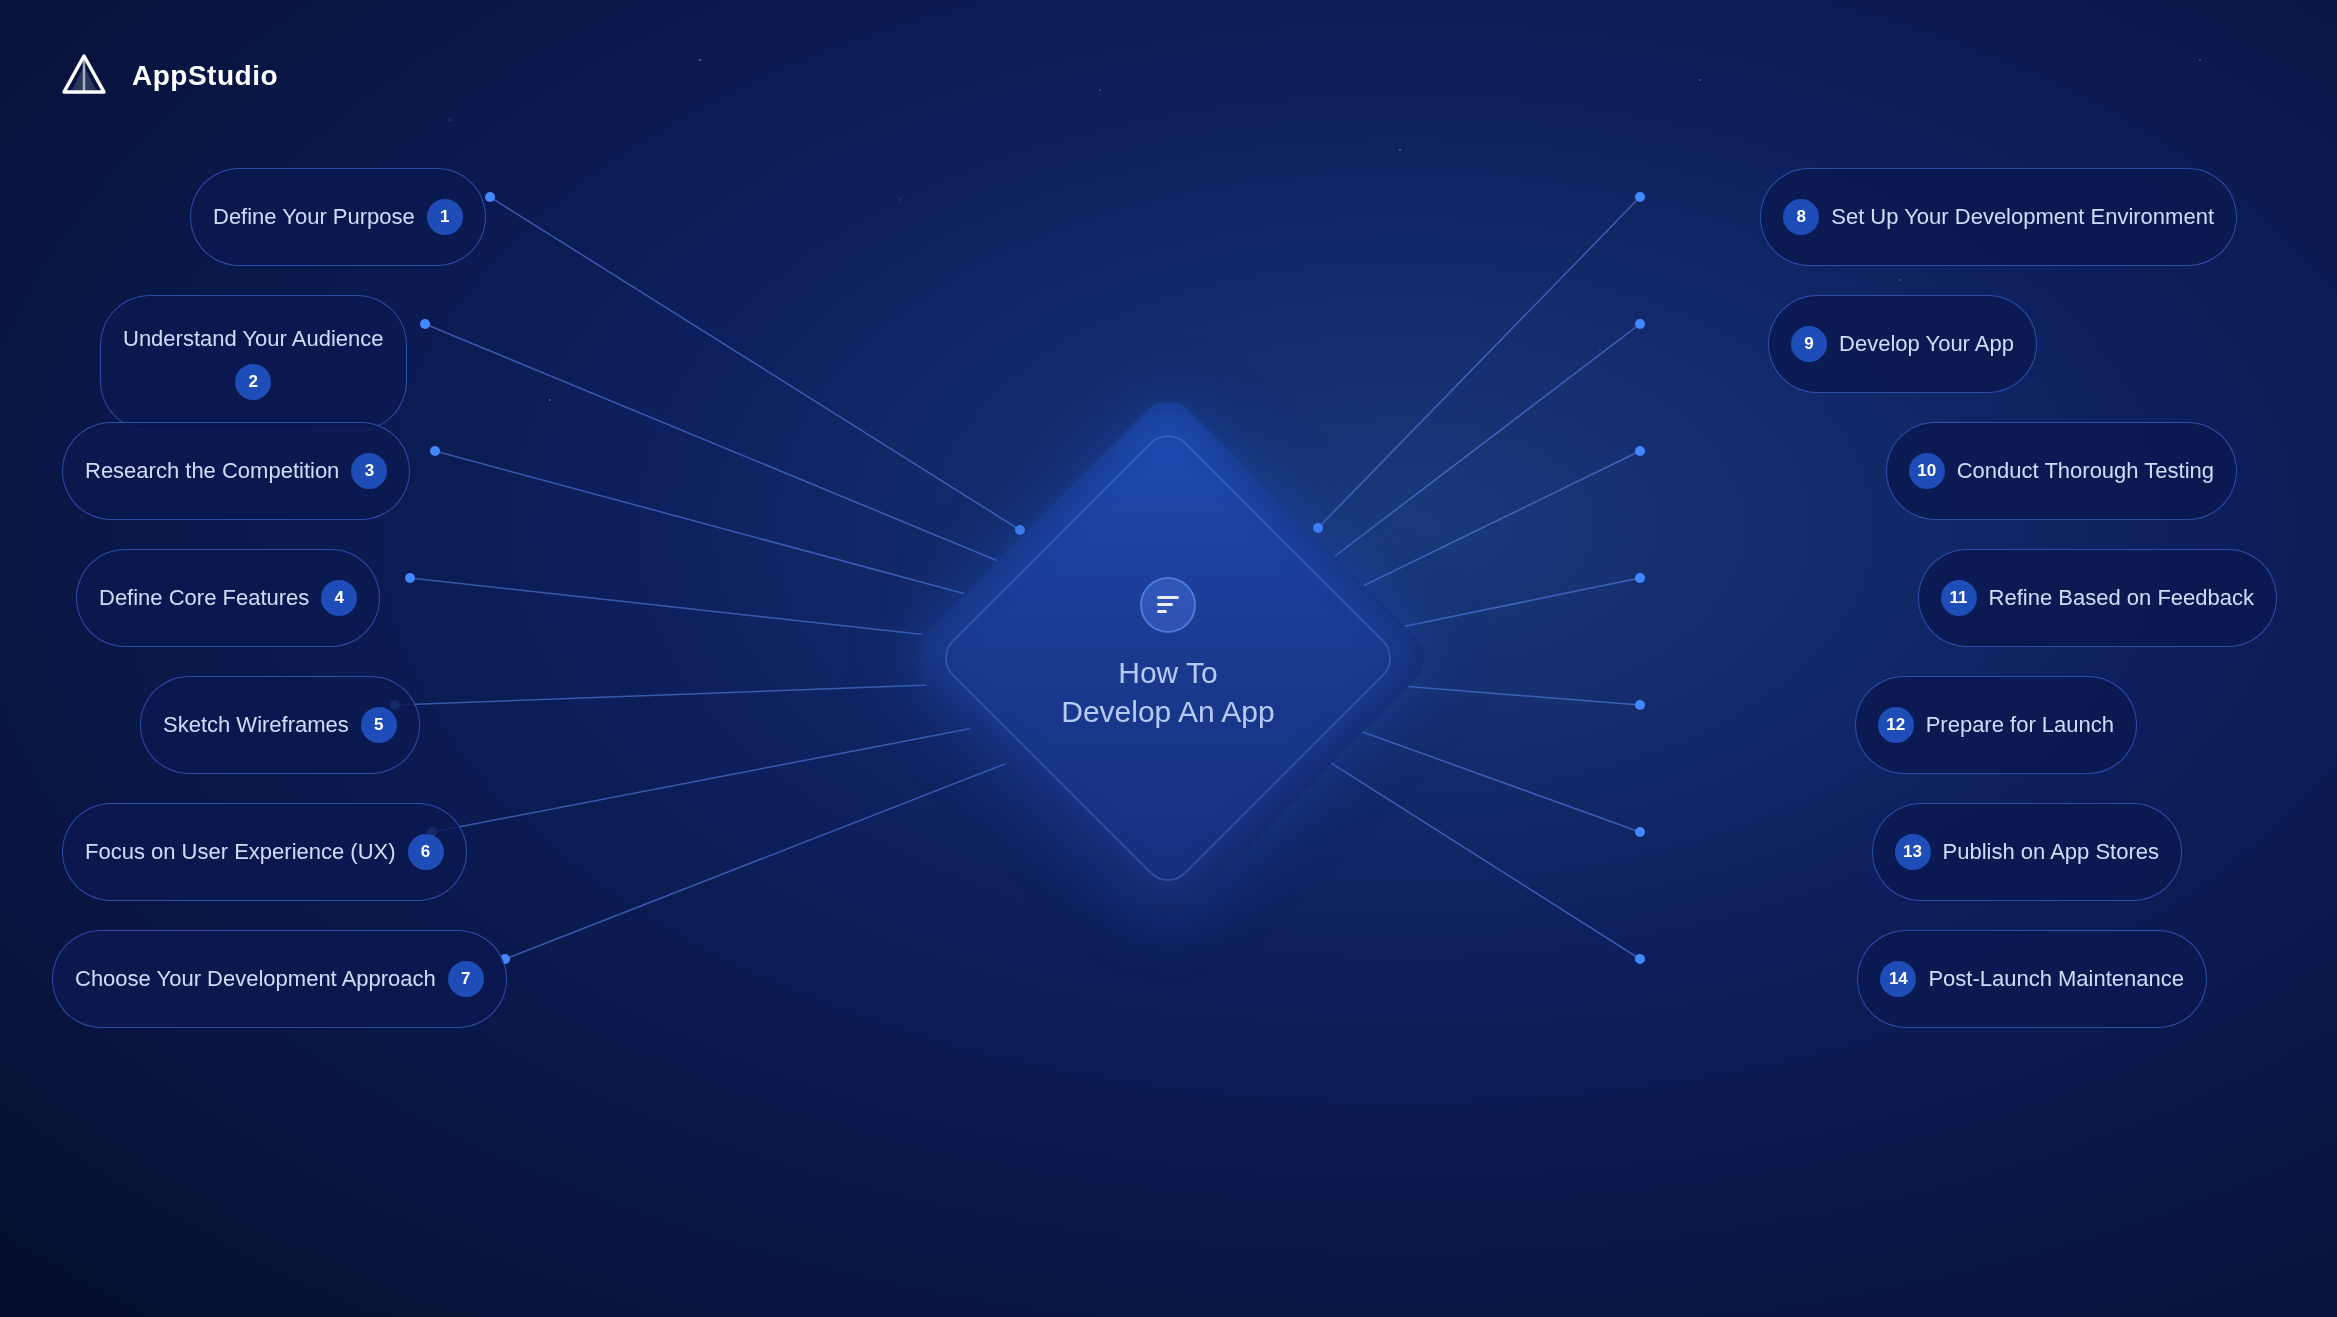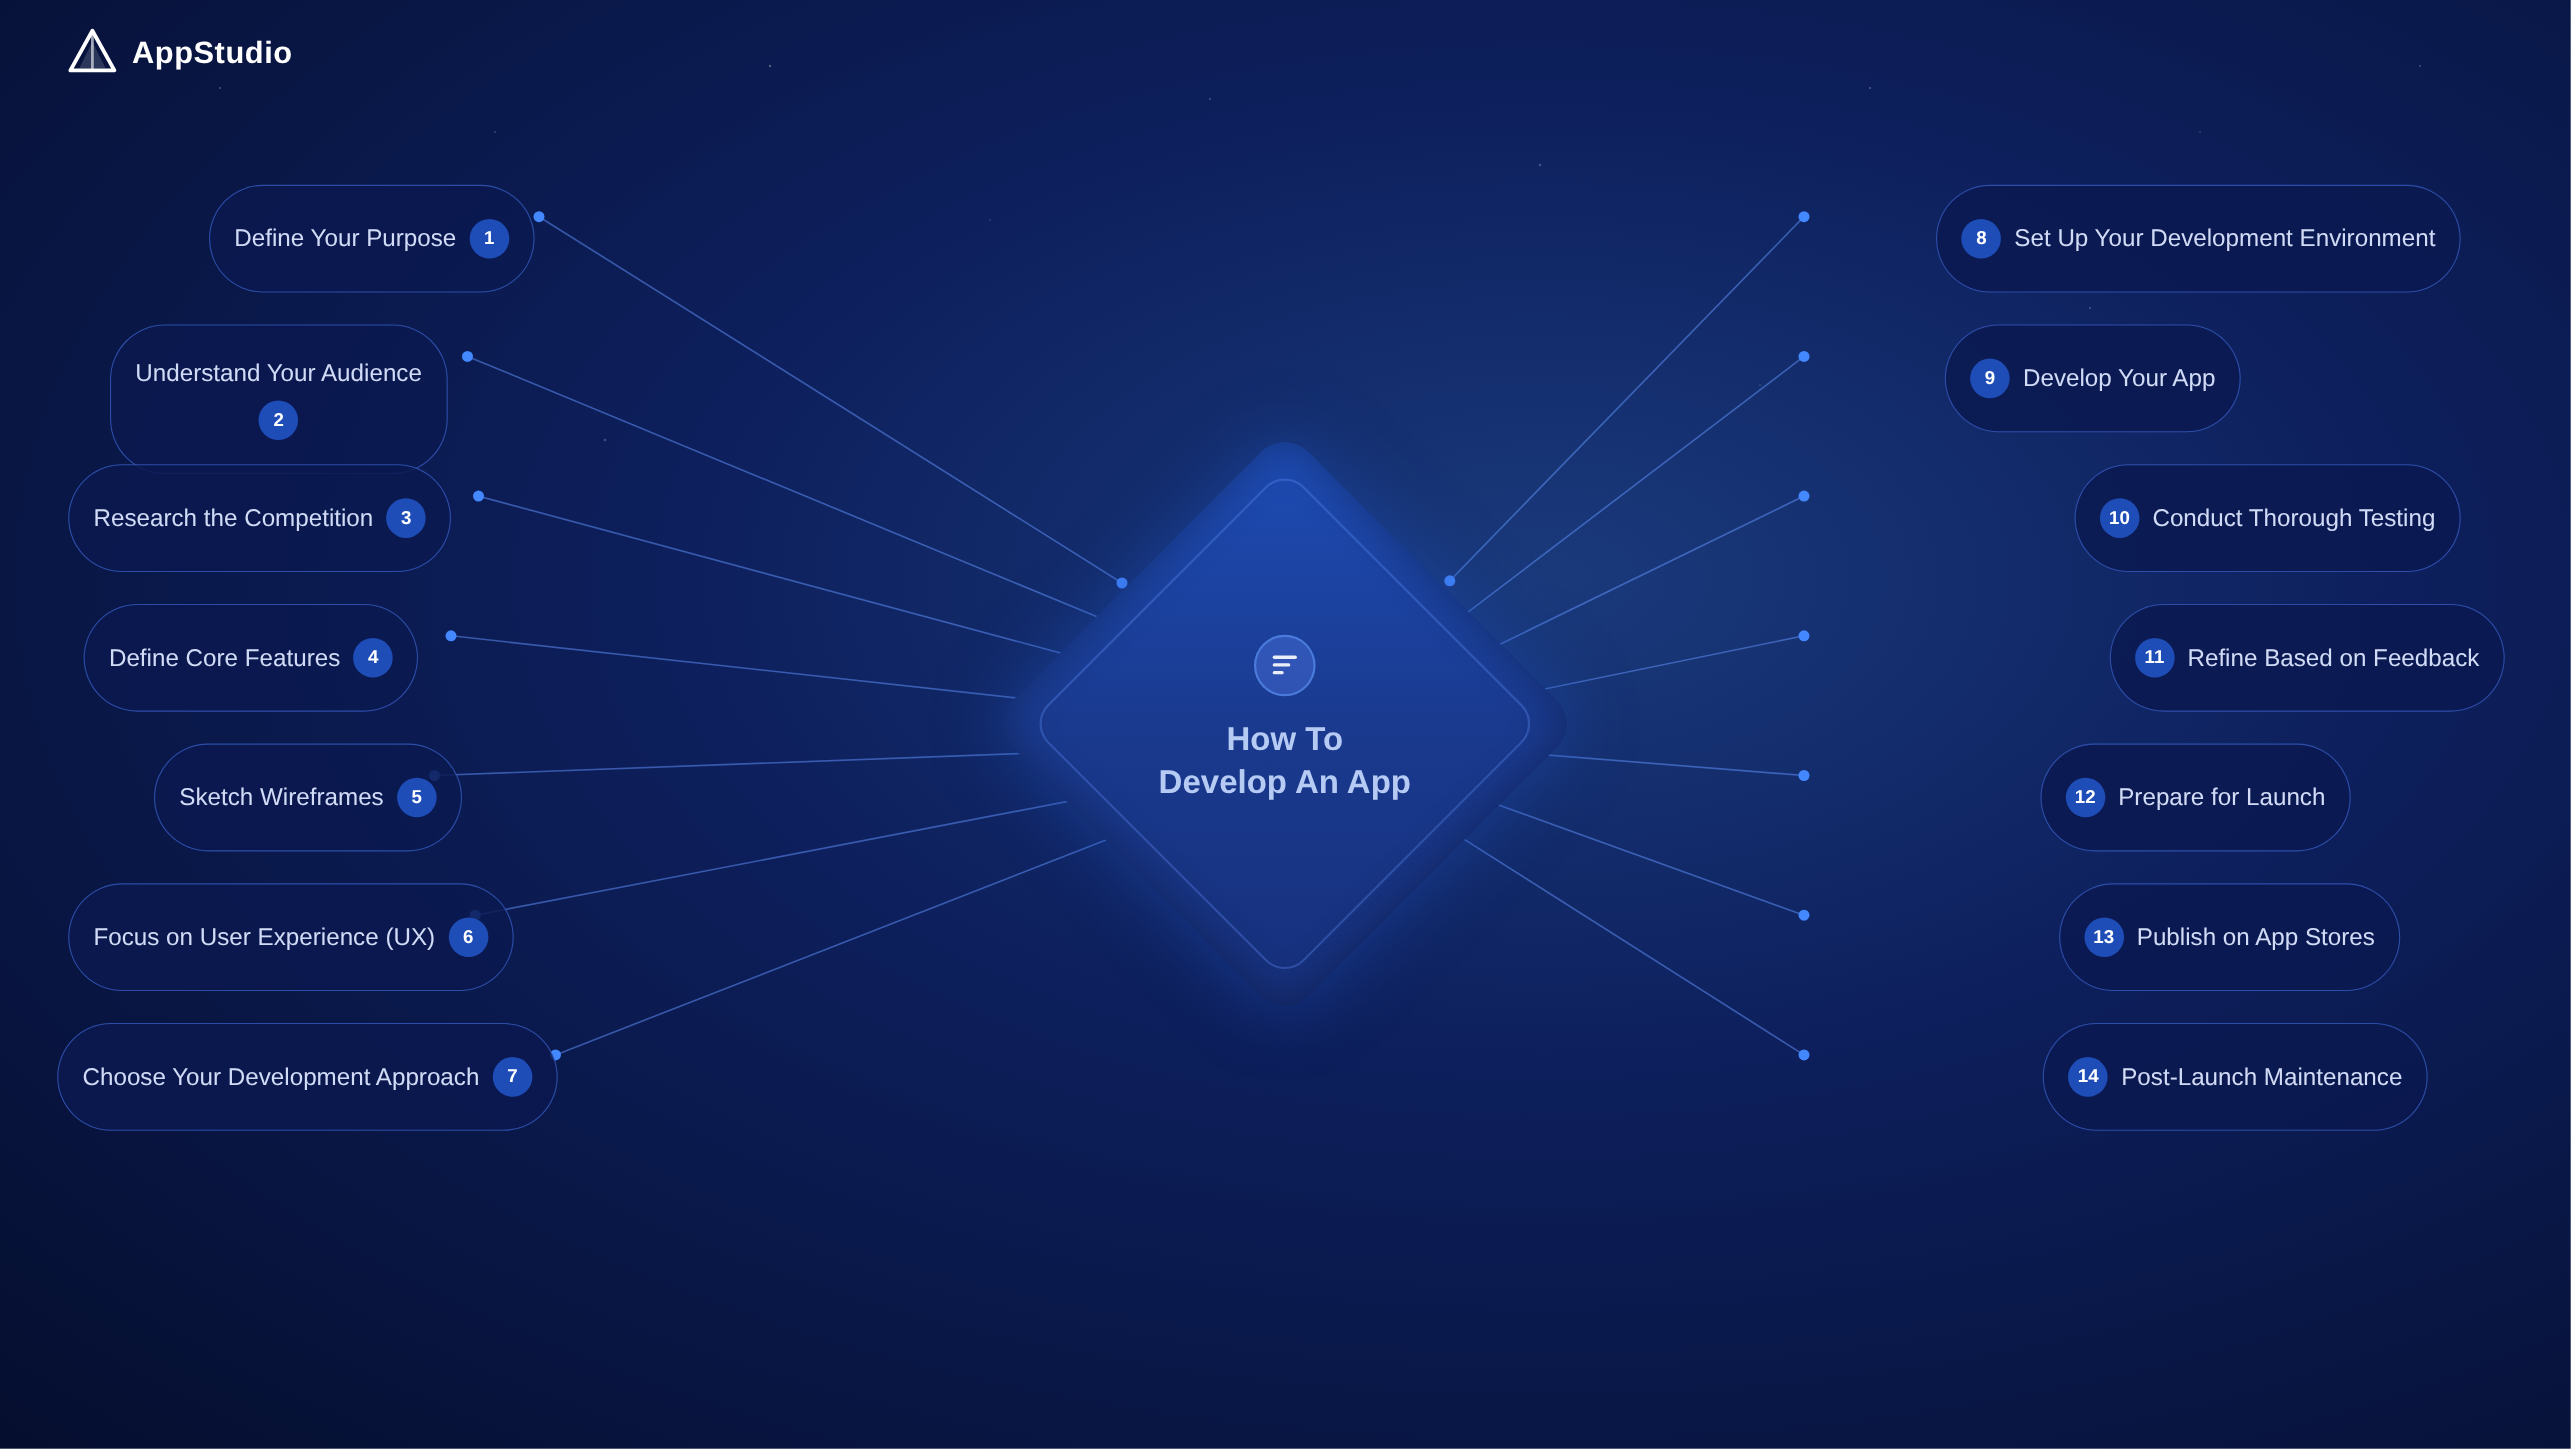--- a/index.html
+++ b/index.html
@@ -33,25 +33,25 @@
         radial-gradient(1px 1px at 1600px 350px, rgba(255,255,255,0.3) 0%, transparent 100%),
         radial-gradient(1px 1px at 1900px 280px, rgba(255,255,255,0.5) 0%, transparent 100%),
         radial-gradient(1px 1px at 100px 500px, rgba(255,255,255,0.2) 0%, transparent 100%),
         radial-gradient(1px 1px at 2100px 450px, rgba(255,255,255,0.3) 0%, transparent 100%);
       pointer-events: none;
     }
 
     
     .logo {
       position: absolute;
-      top: 24px;
+      top: 52px;
       left: 60px;
       display: flex;
       align-items: center;
-      gap: 12px;
+      gap: 24px;
     }
 
     .logo-icon {
       width: 48px;
       height: 48px;
     }
 
     .logo-text {
       color: white;
       font-size: 28px;
@@ -110,21 +110,21 @@
       display: flex;
       align-items: center;
       justify-content: center;
       margin: 0 auto 20px;
       border: 2px solid rgba(100, 160, 255, 0.5);
     }
 
     .center-title {
       color: rgba(200, 220, 255, 0.9);
       font-size: 30px;
-      font-weight: 700;
+      font-weight: 400;
       line-height: 1.3;
       margin-bottom: 8px;
     }
 
     .center-title-bold {
       color: white;
       font-size: 34px;
       font-weight: 800;
       line-height: 1.2;
     }

